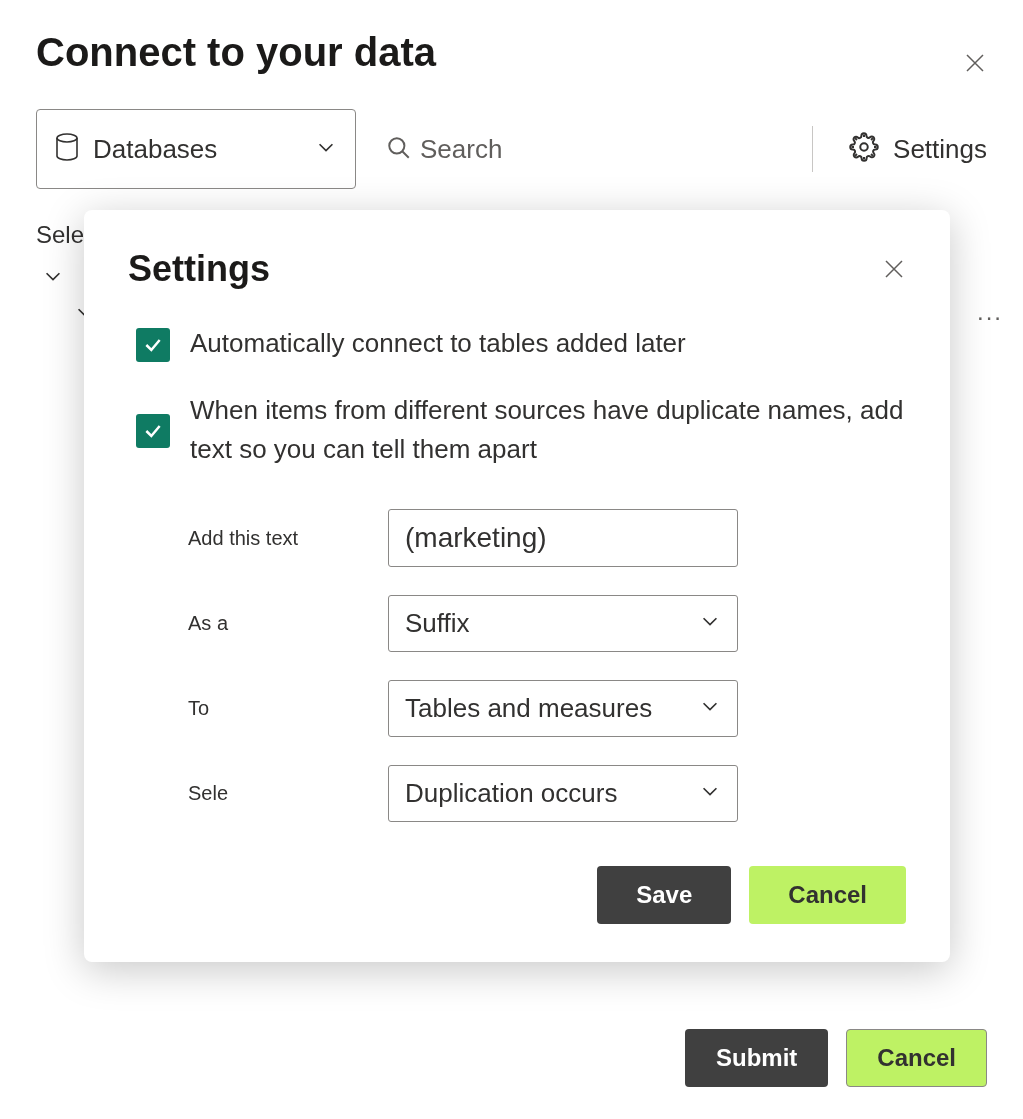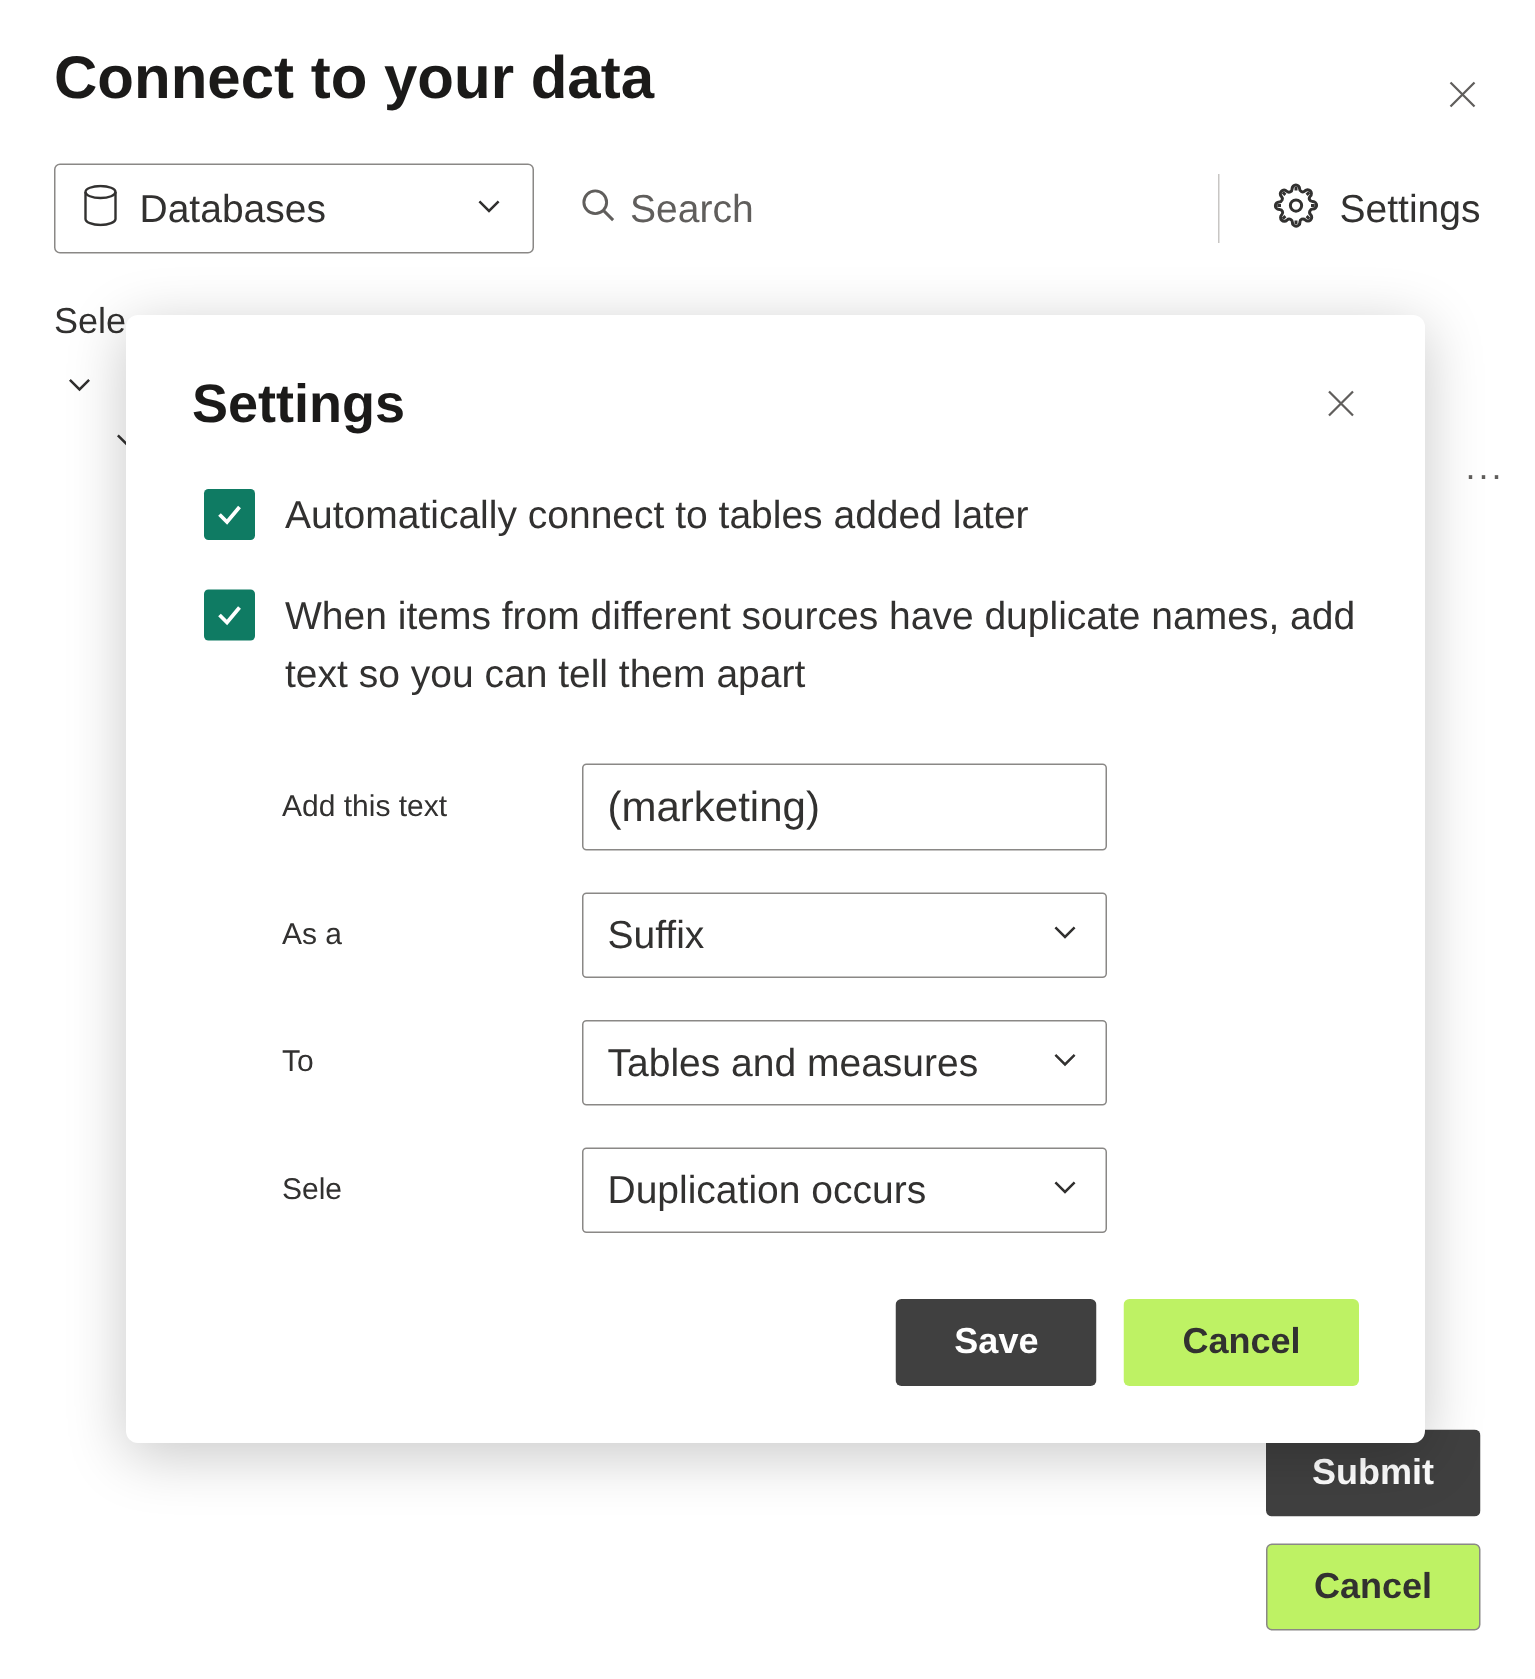--- a/index.html
+++ b/index.html
@@ -42,21 +42,21 @@
       margin-bottom: 32px;
     }
     .db-select {
       display: flex;
       align-items: center;
       gap: 14px;
       border: 1px solid #8a8886;
       border-radius: 4px;
       padding: 10px 18px;
       min-width: 320px;
-      height: 60px;
+      height: 80px;
       cursor: pointer;
     }
     .db-select .db-icon { color: #323130; }
     .db-select .db-label { font-size: 26px; flex: 1; }
     .db-select .chev { color: #323130; }
     .search-group {
       display: flex;
       align-items: flex-end;
       gap: 8px;
       flex: 1;
@@ -103,21 +103,20 @@
       font-size: 24px;
       color: #605e5c;
       letter-spacing: 2px;
     }
     .main-footer {
       position: absolute;
       bottom: 32px;
       right: 36px;
       display: flex;
       gap: 18px;
-      flex-direction: column;
     }
     .btn {
       font-size: 24px;
       font-weight: 600;
       border-radius: 4px;
       padding: 14px 30px;
       cursor: pointer;
       border: 1px solid transparent;
       min-width: 140px;
     }
@@ -160,21 +159,21 @@
     }
     .modal .close-x { color: #605e5c; }
     .modal-body {
       display: flex;
       flex-direction: column;
       gap: 28px;
       padding-left: 8px;
     }
     .check-row {
       display: flex;
-      align-items: flex-start;
+      align-items: center;
       gap: 20px;
     }
     .checkbox {
       width: 34px;
       height: 34px;
       background: #0f7b63;
       border-radius: 3px;
       display: flex;
       align-items: center;
       justify-content: center;

